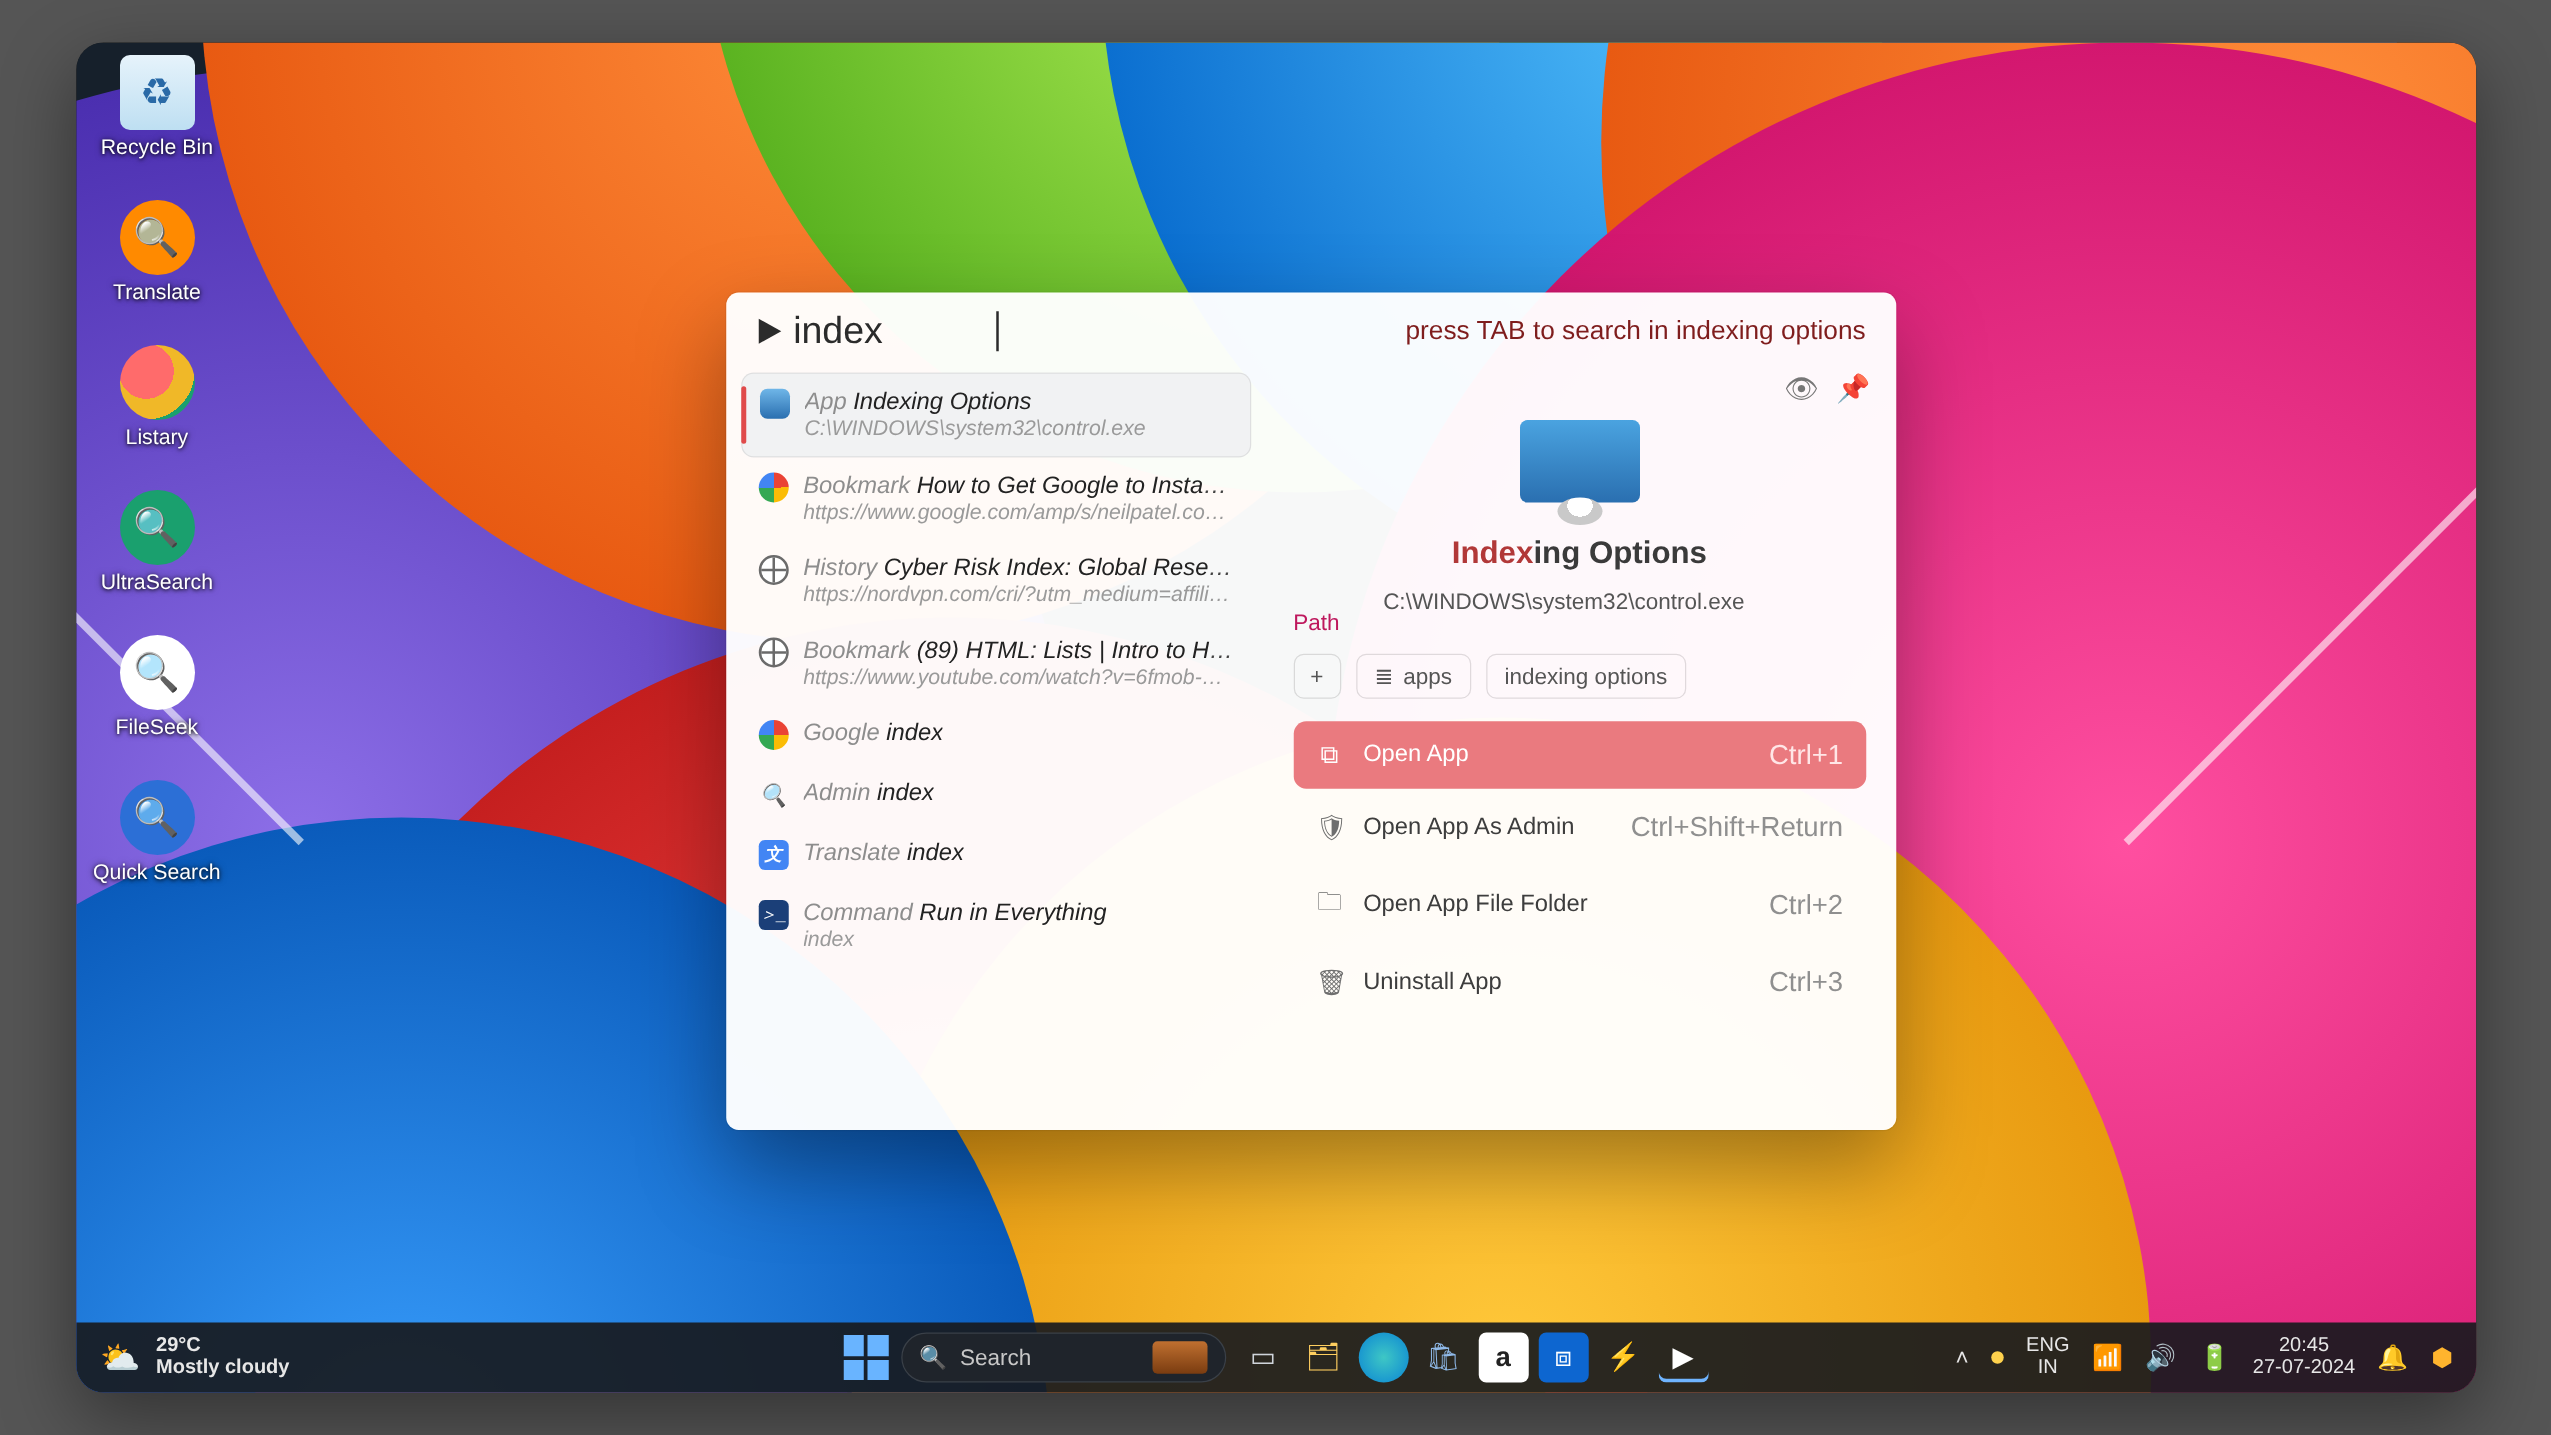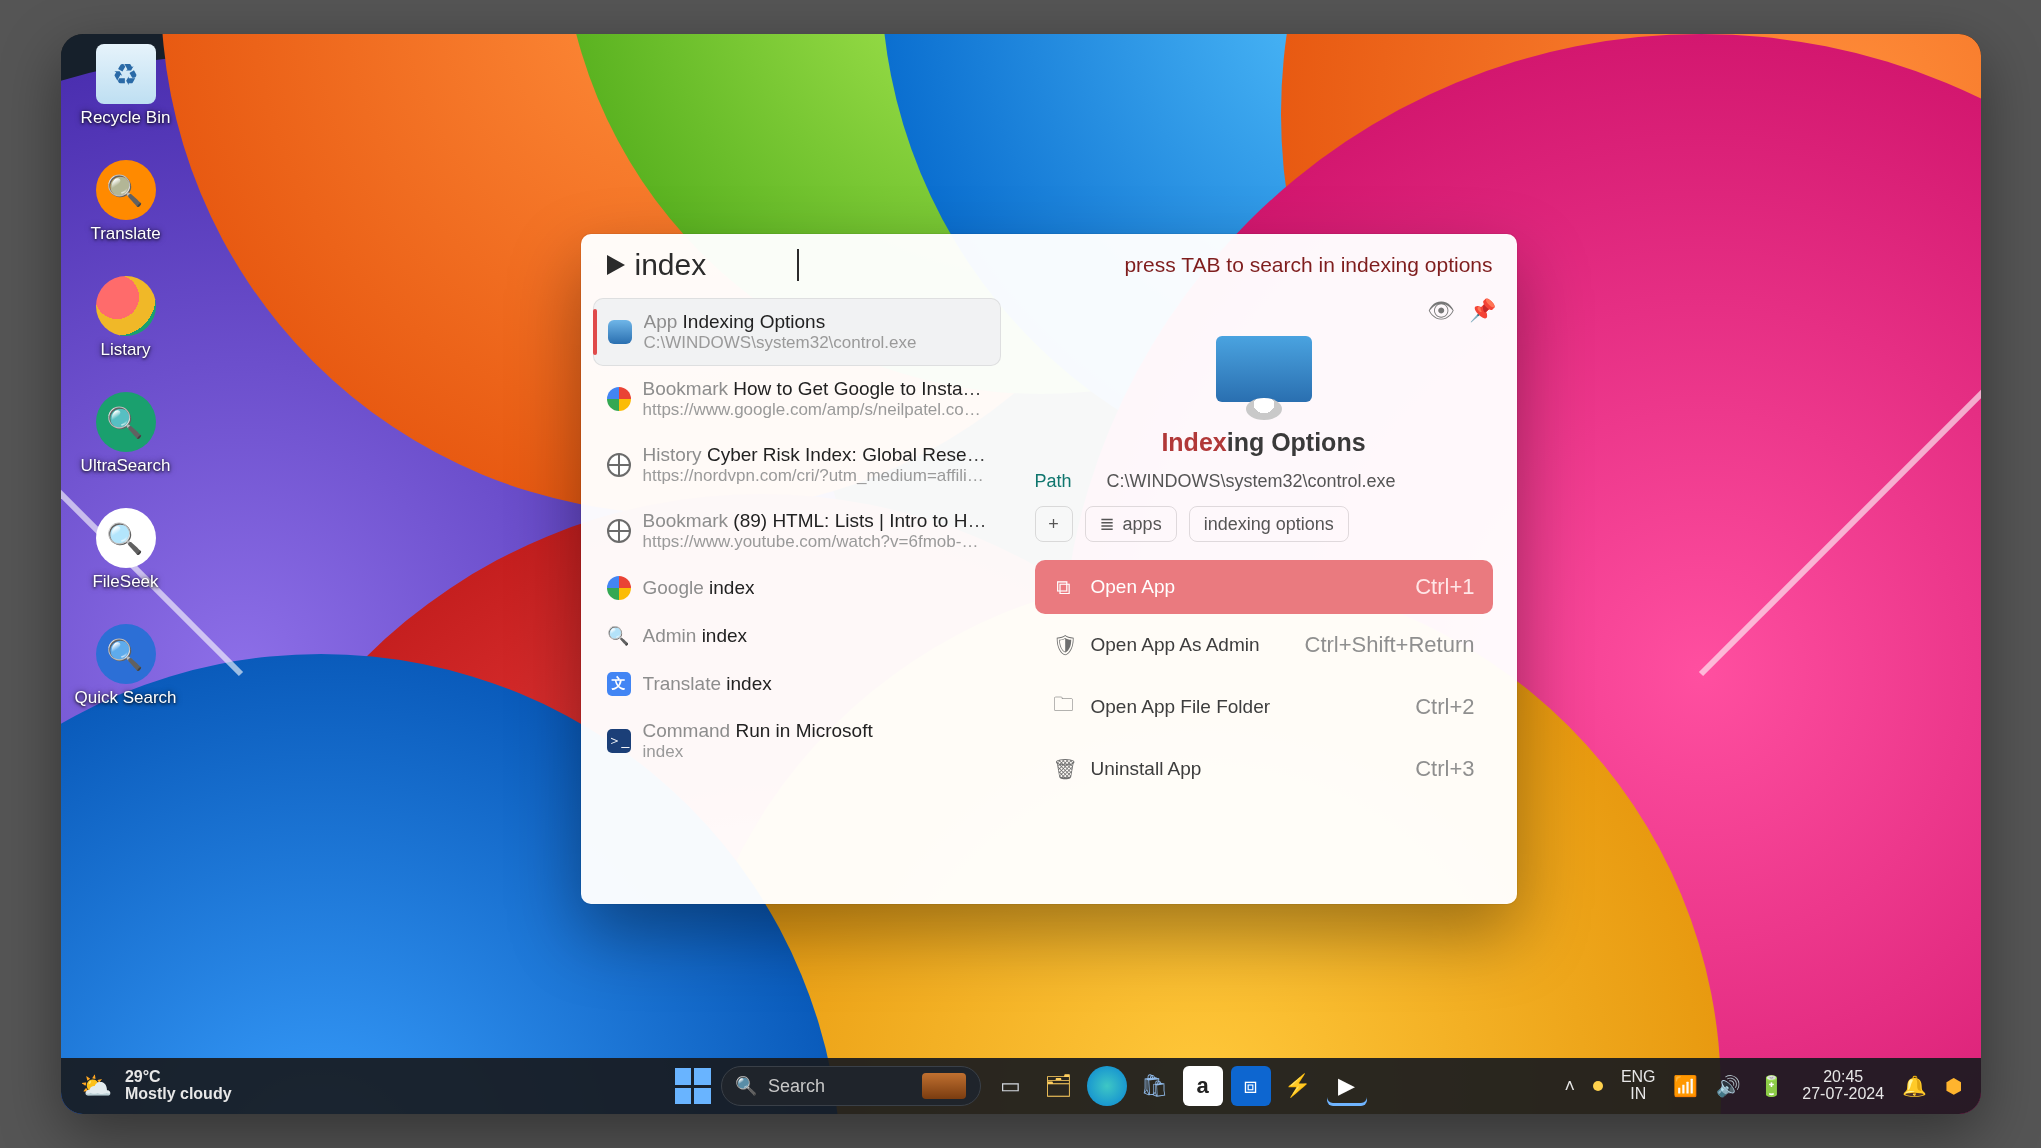--- a/index.html
+++ b/index.html
@@ -84,25 +84,26 @@
     margin-left:auto; font-size:21px; color:#7f1d1d;
   }
   .launch-body {
     display:flex; flex:1 1 auto; min-height:0;
   }
   .results {
     width: 430px; padding: 6px 10px 10px 12px;
     overflow:hidden;
   }
   .result {
-    display:flex; align-items:center; gap:12px;
+    display:flex; align-items:flex-start; gap:12px;
     padding: 12px 14px;
     border-radius: 10px;
     cursor:pointer;
     position:relative;
+    font-style:italic;
   }
   .result.selected {
     background:#f1f2f3;
     border:1px solid rgba(0,0,0,.08);
   }
   .result.selected::before{
     content:""; position:absolute; left:-1px; top:10px; bottom:10px; width:4px;
     background:#e04a4a; border-radius:3px;
   }
   .ricon {
@@ -129,21 +130,21 @@
     border-radius:6px; position:relative;
   }
   .preview-icon-big::after{
     content:""; position:absolute; left:50%; bottom:-18px; transform:translateX(-50%);
     width:36px;height:22px;border-radius:50%;
     background:radial-gradient(ellipse at 50% 30%, #fff 0 40%, #c9c9c9 40%);
   }
   .preview-title { text-align:center; font-size:25px; font-weight:600; color:#3a3a3a; margin-top:26px;}
   .preview-title .hot{ color:#b13838;}
   .meta-row{ display:flex; gap:18px; margin-top:14px; font-size:18px;}
-  .meta-row .k{ color:#0f766e; width:54px;}
+  .meta-row .k{ color:#be185d; width:54px;margin-top:17px;}
   .meta-row .v{ color:#555;}
   .chips{ display:flex; gap:12px; margin-top:14px;}
   .chip{ border:1px solid rgba(0,0,0,.12); border-radius:8px; padding:6px 14px; font-size:18px; color:#555; display:flex; align-items:center; gap:8px; cursor:pointer;}
   .chip.plus{ width:38px; justify-content:center; padding:6px 0;}
   .actions{ margin-top:18px; display:flex; flex-direction:column; gap:4px;}
   .action{
     display:flex; align-items:center; gap:16px;
     padding:14px 18px; border-radius:10px; font-size:19px; color:#3d3d3d;
     cursor:pointer;
   }
@@ -318,21 +319,21 @@
         <div class="result">
           <div class="ricon" style="background:#4285f4;color:#fff;border-radius:5px;font-size:14px;font-weight:600">文</div>
           <div class="rtext">
             <div class="rline1"><span class="kind">Translate</span>&nbsp;<span class="match">index</span></div>
           </div>
         </div>
 
         <div class="result">
           <div class="ricon" style="background:#1b3f78;color:#fff;border-radius:5px;font-size:14px">＞_</div>
           <div class="rtext">
-            <div class="rline1"><span class="kind">Command</span>&nbsp;<span class="match">Run in Microsoft</span></div>
+            <div class="rline1"><span class="kind">Command</span>&nbsp;<span class="match">Run in Everything</span></div>
             <div class="rline2">index</div>
           </div>
         </div>
       </div>
 
       <div class="preview">
         <div class="preview-actions-top">
           <span>👁</span>
           <span>📌</span>
         </div>

